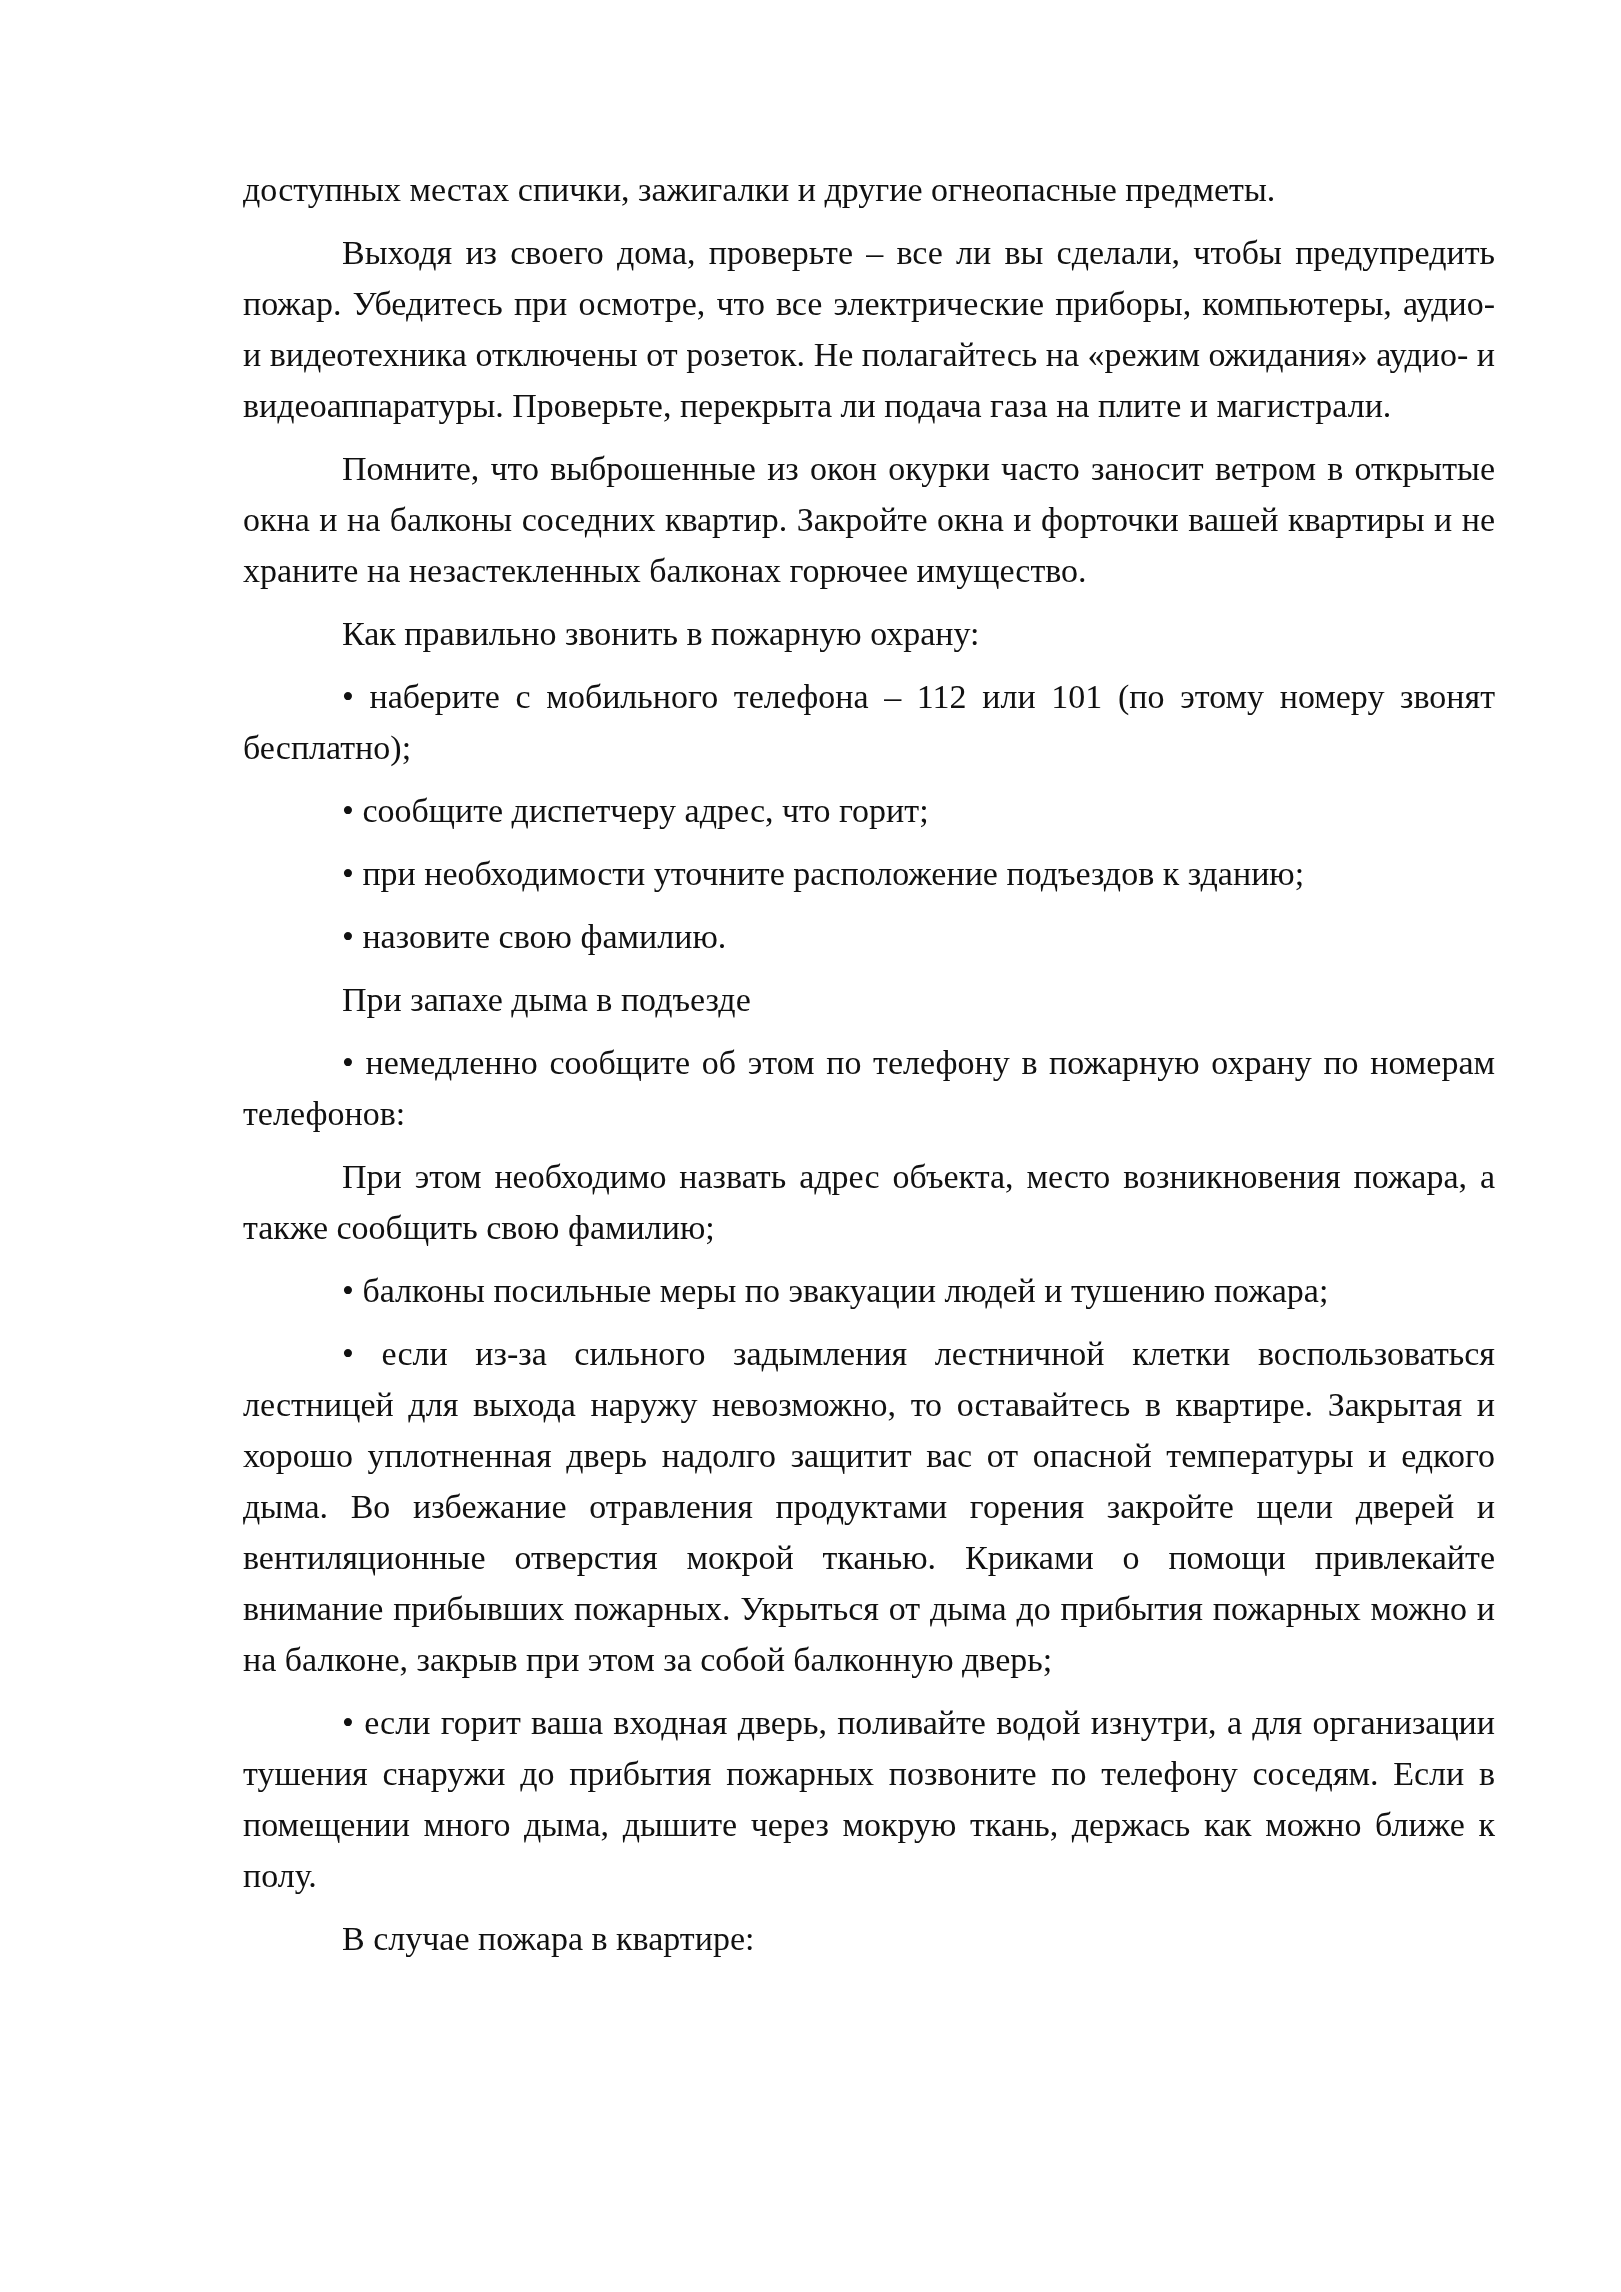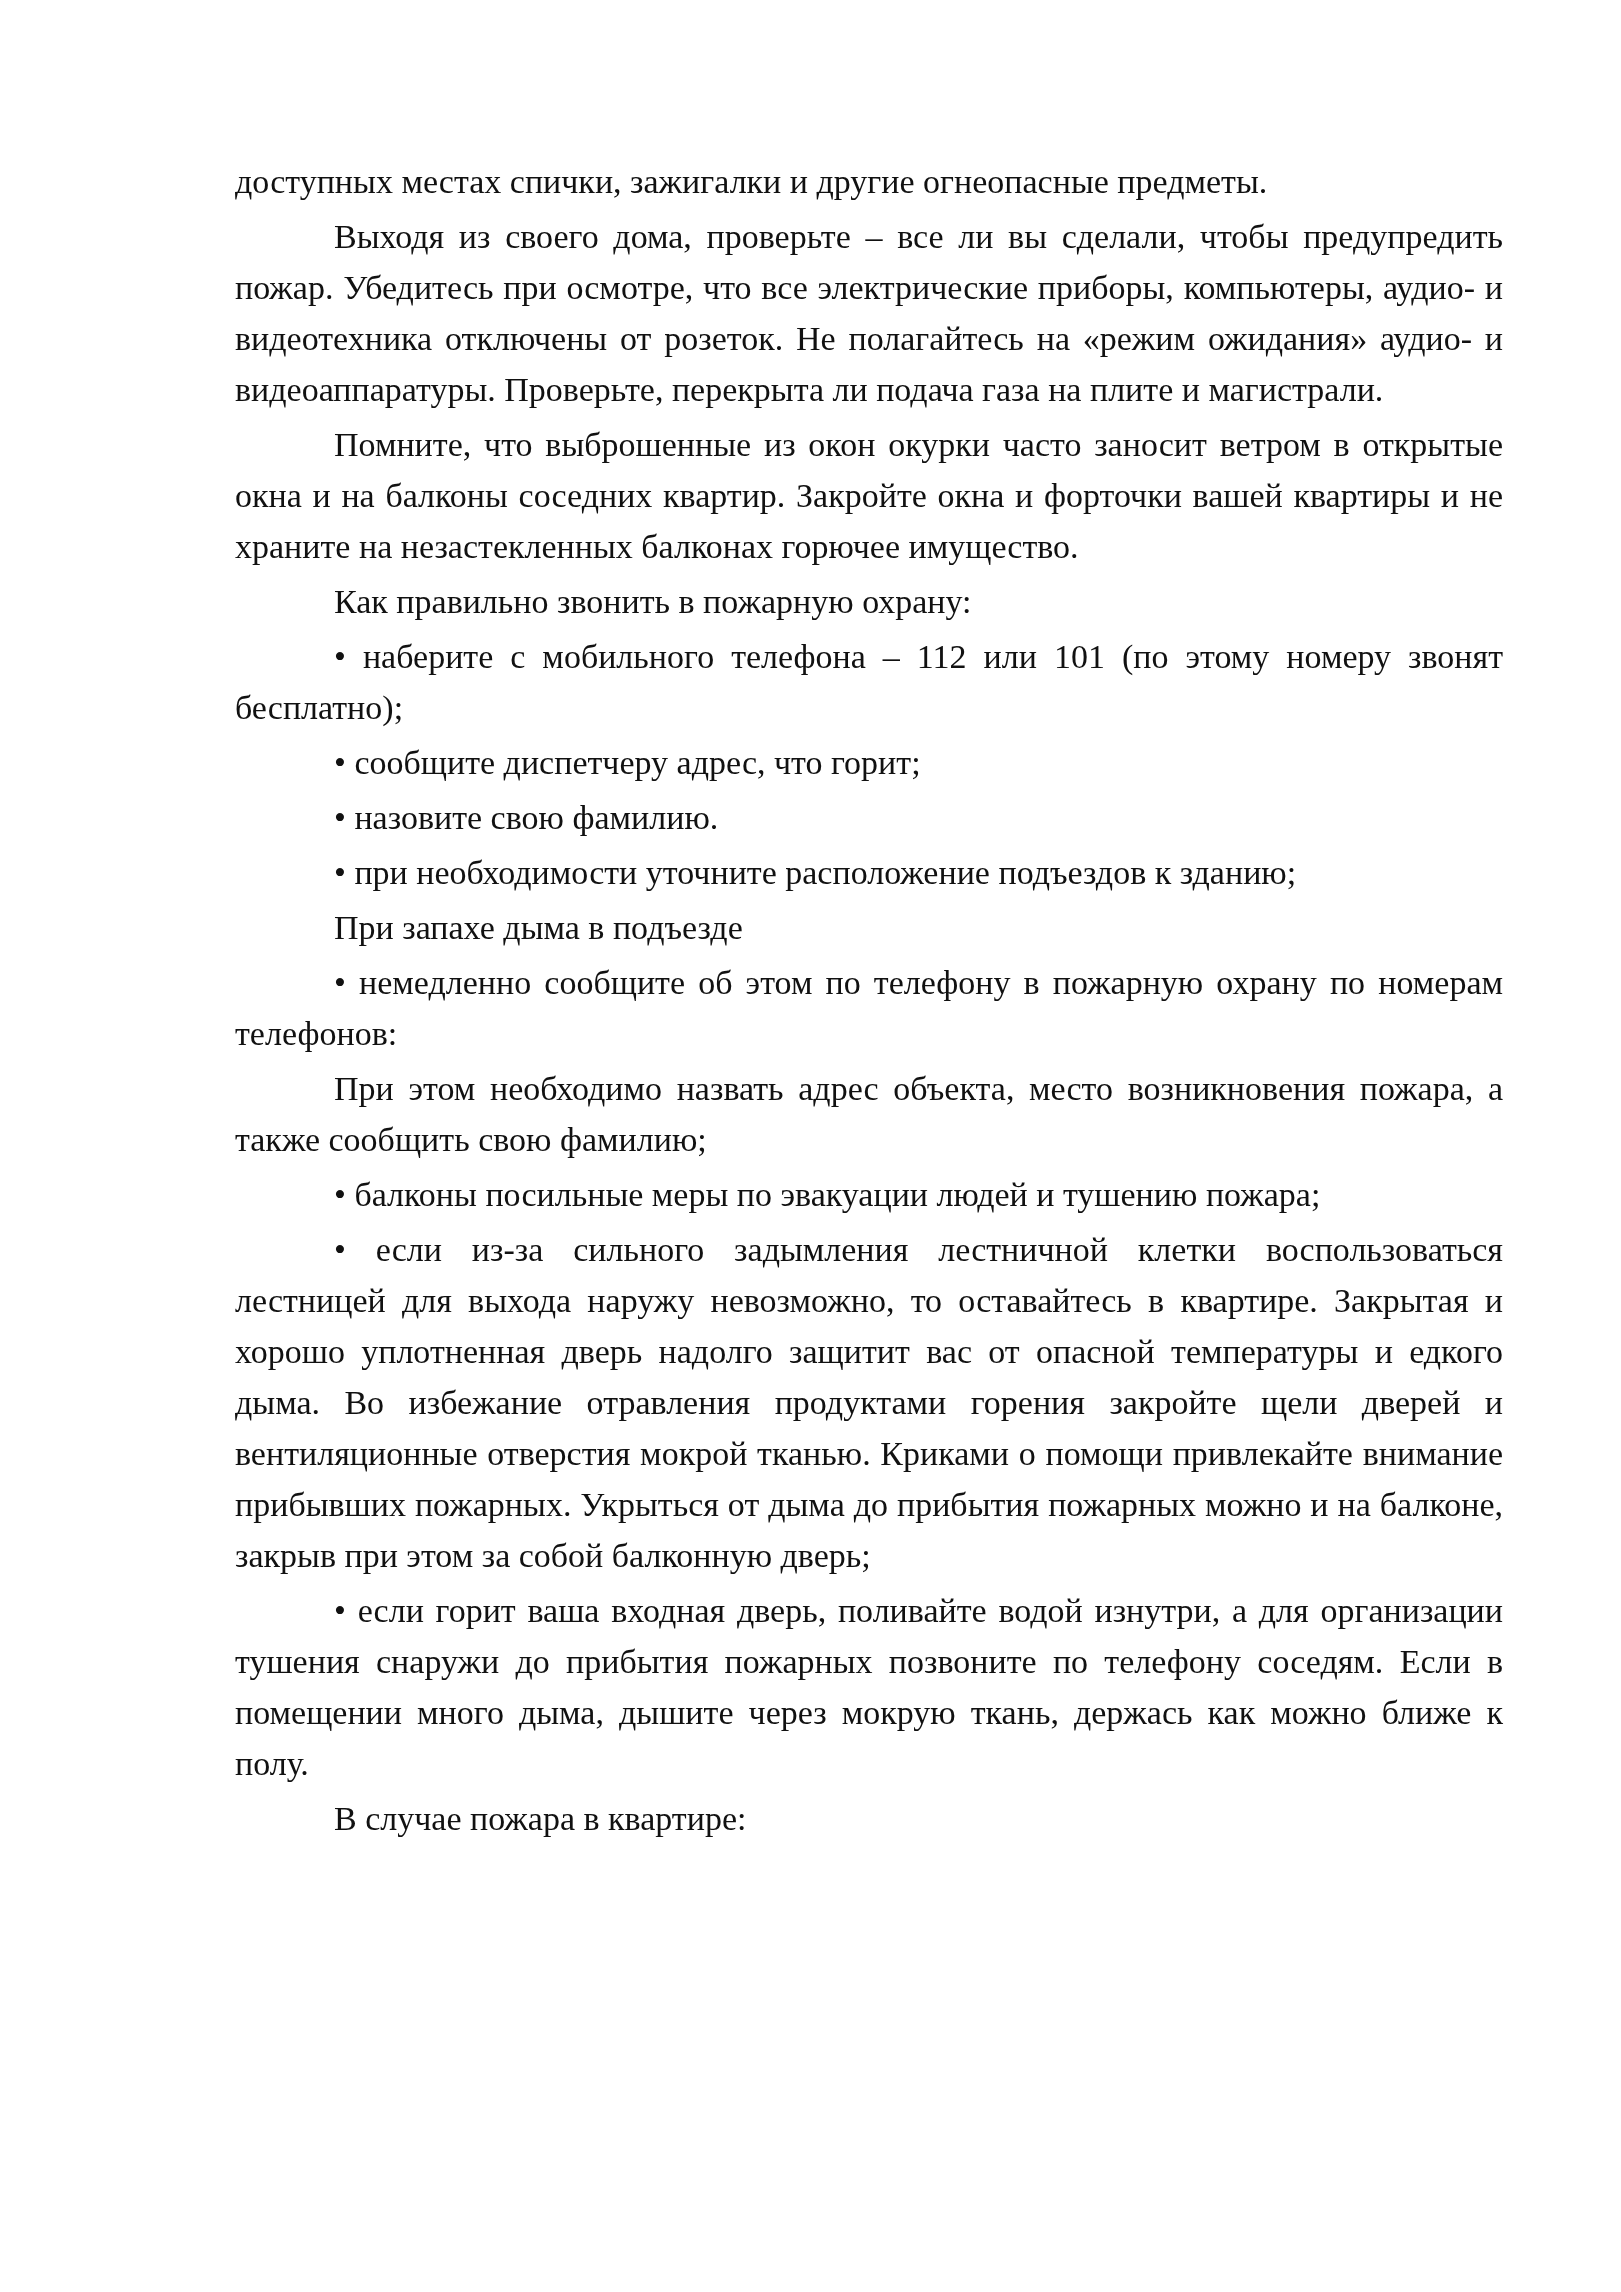--- a/index.html
+++ b/index.html
@@ -18,42 +18,42 @@
       left: 231px;
       top: 152px;
       width: 1276px;
       font-family: "Liberation Serif", "DejaVu Serif", serif;
       font-size: 34px;
       line-height: 51px;
       color: #111111;
       text-align: justify;
     }
     .page p {
-      margin: 4px;
+      margin: 12px;
       padding: 0;
     }
     .page p.indent {
       text-indent: 99px;
     }
     .page p.noindent {
       text-indent: 0;
     }
   </style>
 </head>
 <body>
 
 <div class="page">
   <p class="noindent">доступных местах спички, зажигалки и другие огнеопасные предметы.</p>
   <p class="indent">Выходя из своего дома, проверьте – все ли вы сделали, чтобы предупредить пожар. Убедитесь при осмотре, что все электрические приборы, компьютеры, аудио- и видеотехника отключены от розеток. Не полагайтесь на «режим ожидания» аудио- и видеоаппаратуры. Проверьте, перекрыта ли подача газа на плите и магистрали.</p>
   <p class="indent">Помните, что выброшенные из окон окурки часто заносит ветром в открытые окна и на балконы соседних квартир. Закройте окна и форточки вашей квартиры и не храните на незастекленных балконах горючее имущество.</p>
   <p class="indent">Как правильно звонить в пожарную охрану:</p>
   <p class="indent">• наберите с мобильного телефона – 112 или 101 (по этому номеру звонят бесплатно);</p>
   <p class="indent">• сообщите диспетчеру адрес, что горит;</p>
+  <p class="indent">• при необходимости уточните расположение подъездов к зданию;</p>
   <p class="indent">• назовите свою фамилию.</p>
-  <p class="indent">• при необходимости уточните расположение подъездов к зданию;</p>
   <p class="indent">При запахе дыма в подъезде</p>
   <p class="indent">• немедленно сообщите об этом по телефону в пожарную охрану по номерам телефонов:</p>
   <p class="indent">При этом необходимо назвать адрес объекта, место возникновения пожара, а также сообщить свою фамилию;</p>
   <p class="indent">• балконы посильные меры по эвакуации людей и тушению пожара;</p>
   <p class="indent">• если из-за сильного задымления лестничной клетки воспользоваться лестницей для выхода наружу невозможно, то оставайтесь в квартире. Закрытая и хорошо уплотненная дверь надолго защитит вас от опасной температуры и едкого дыма. Во избежание отравления продуктами горения закройте щели дверей и вентиляционные отверстия мокрой тканью. Криками о помощи привлекайте внимание прибывших пожарных. Укрыться от дыма до прибытия пожарных можно и на балконе, закрыв при этом за собой балконную дверь;</p>
   <p class="indent">• если горит ваша входная дверь, поливайте водой изнутри, а для организации тушения снаружи до прибытия пожарных позвоните по телефону соседям. Если в помещении много дыма, дышите через мокрую ткань, держась как можно ближе к полу.</p>
   <p class="indent">В случае пожара в квартире:</p>
 </div>
 
 

